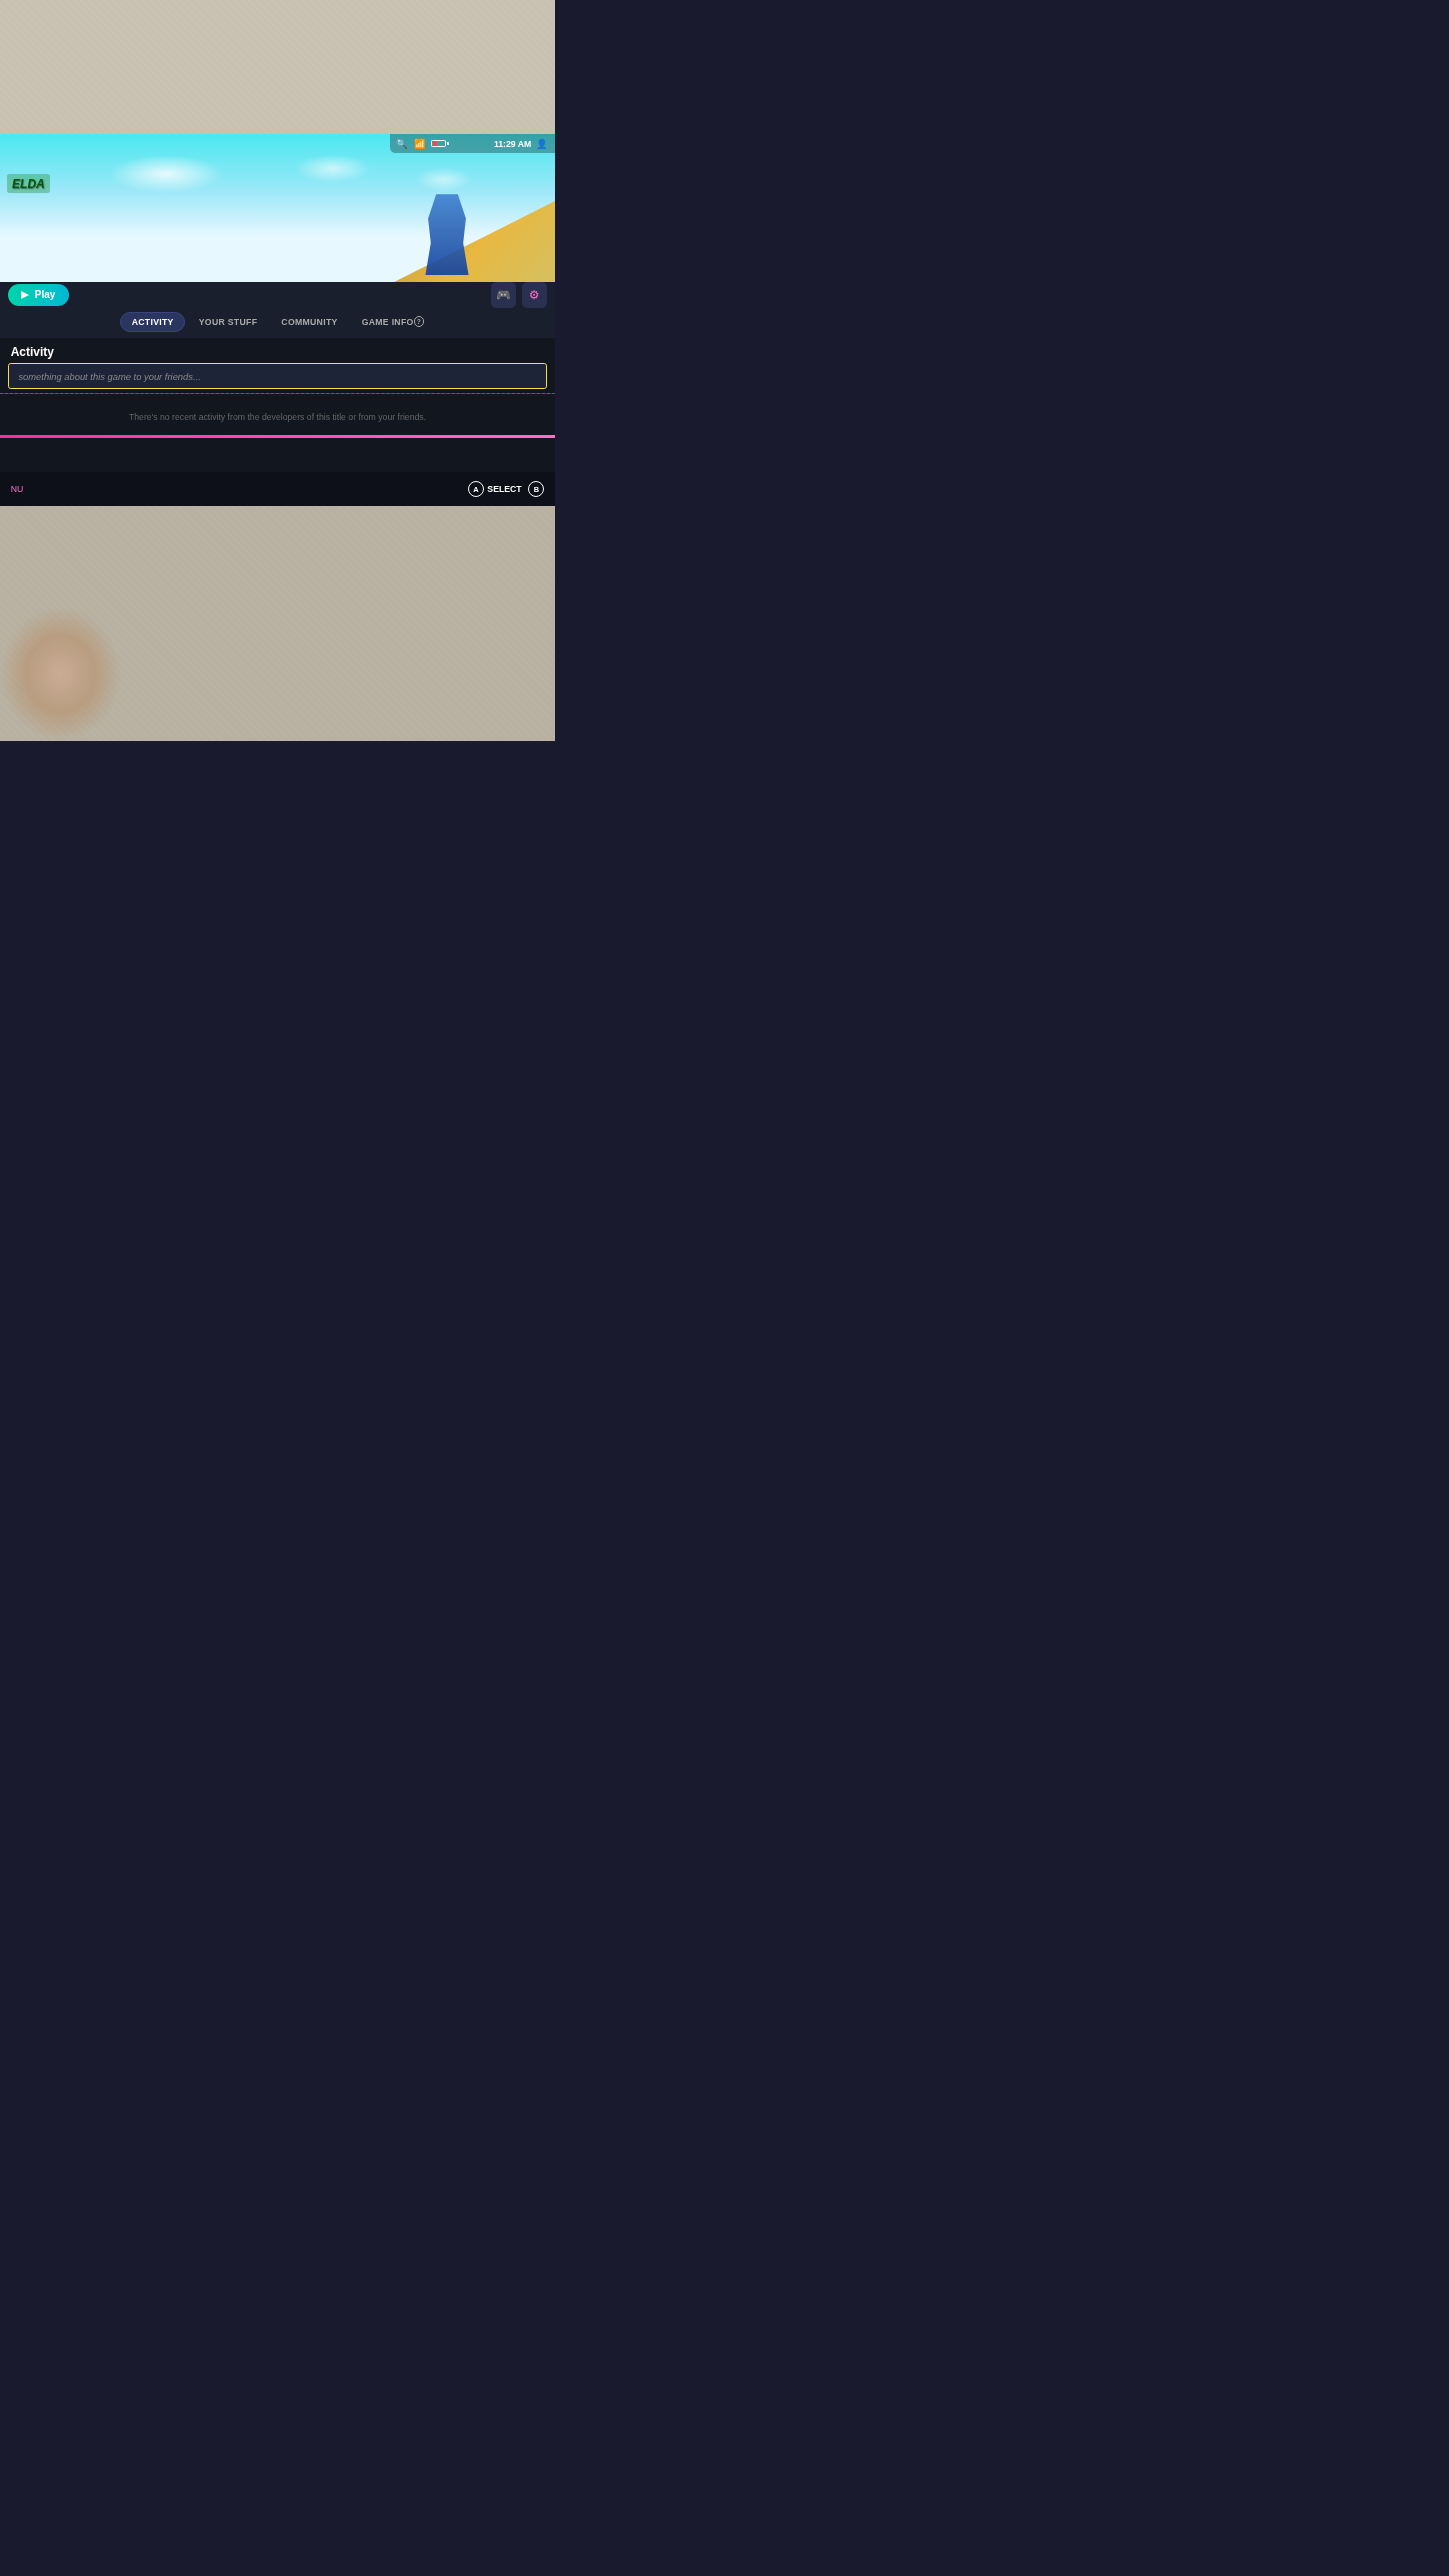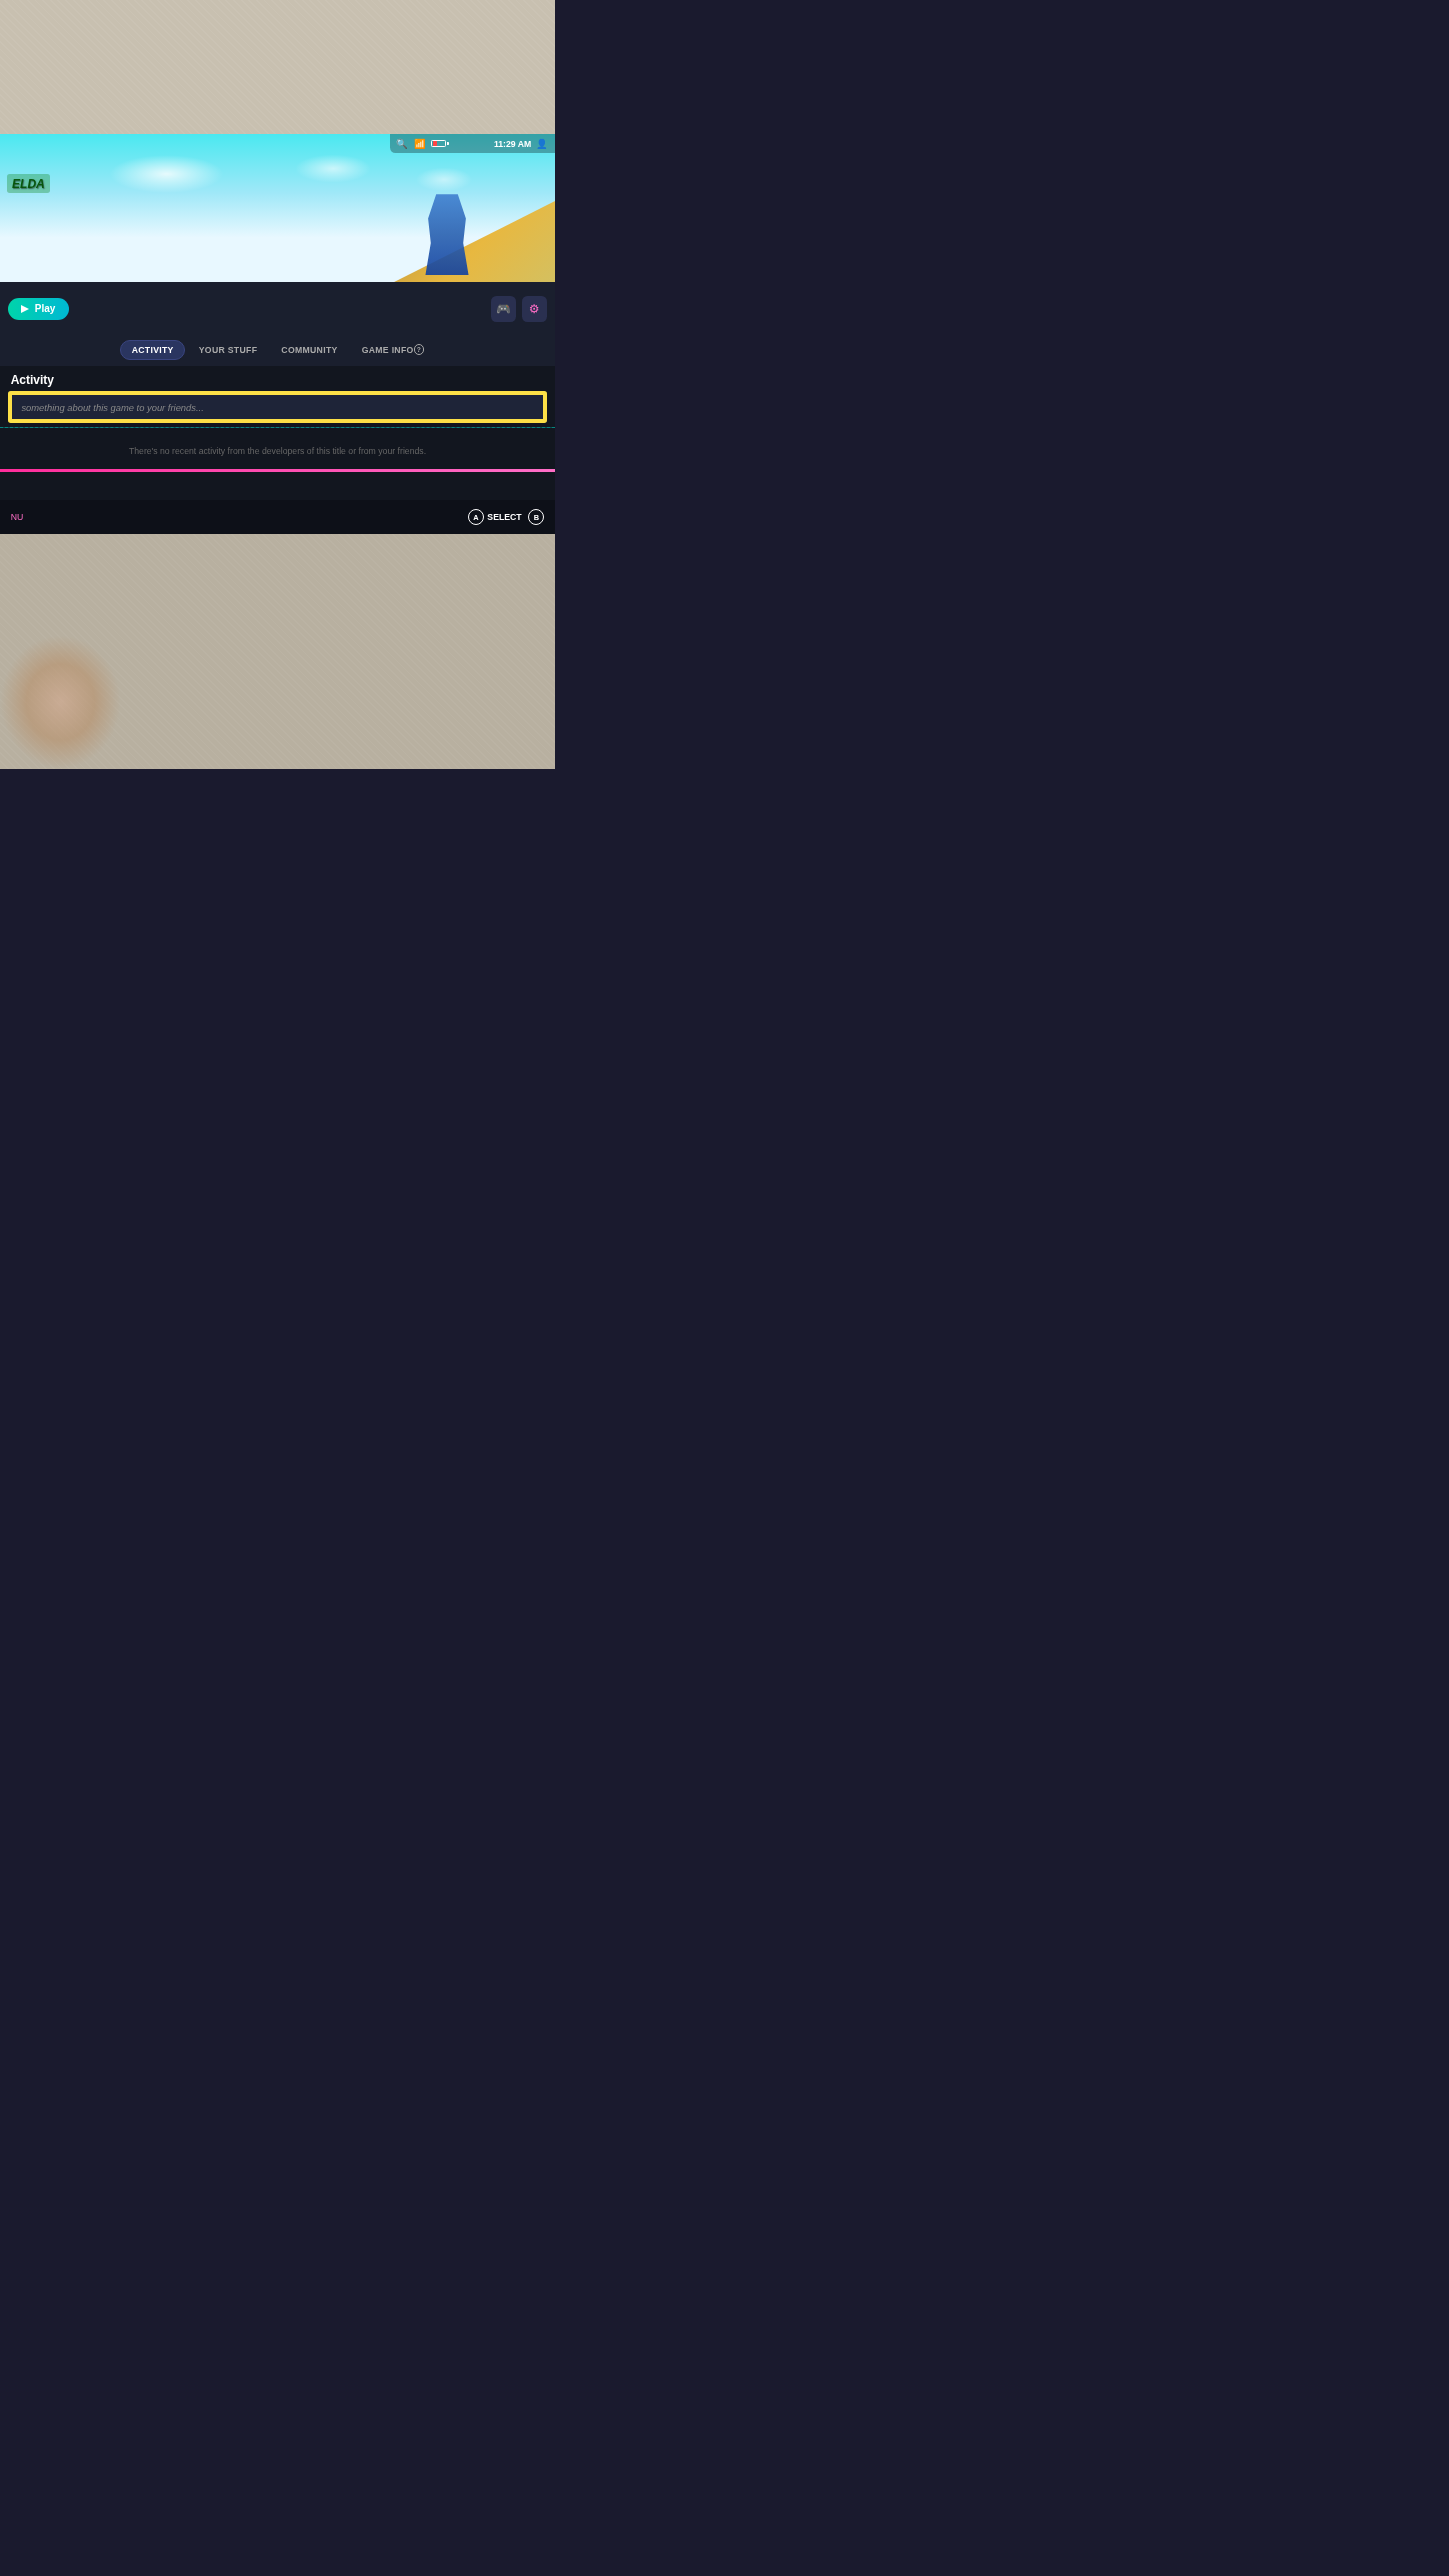--- a/index.html
+++ b/index.html
@@ -147,21 +147,21 @@
     .game-ui {
       background: #1a1f2e;
       position: relative;
     }
 
     
     .control-bar {
       display: flex;
       align-items: center;
       justify-content: space-between;
-      padding: 14px 8px;
+      padding: 0 8px;
       background: #1a1f2e;
     }
 
     .play-button {
       display: flex;
       align-items: center;
       gap: 5.4px;
       background: linear-gradient(90deg, #00d4aa, #00b8d4);
       color: white;
       padding: 5.4px 13.4px;
@@ -254,21 +254,21 @@
       font-size: 12px;
       font-weight: bold;
     }
 
     
     .post-input-bar {
       margin: 0 8px;
       padding: 6.7px 9.4px;
       background: #1e2438;
       border-radius: 2.7px;
-      border: 4px solid #fde047;
+      border: 1px solid #fde047;
       color: #888;
       font-size: 9.4px;
       font-style: italic;
     }
 
     .divider {
       height: 0.7px;
       background: rgba(0,212,200,0.3);
       margin: 4px 0;
       border-top: 0.7px dashed rgba(0,212,200,0.4);

